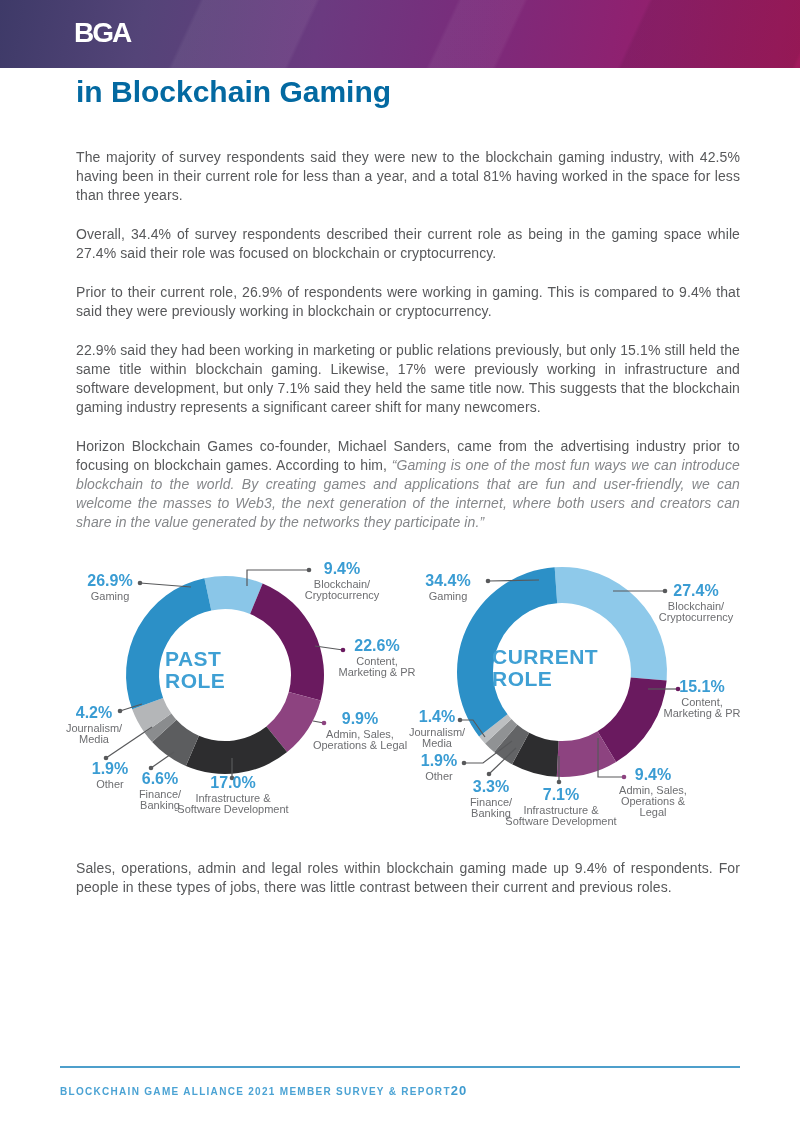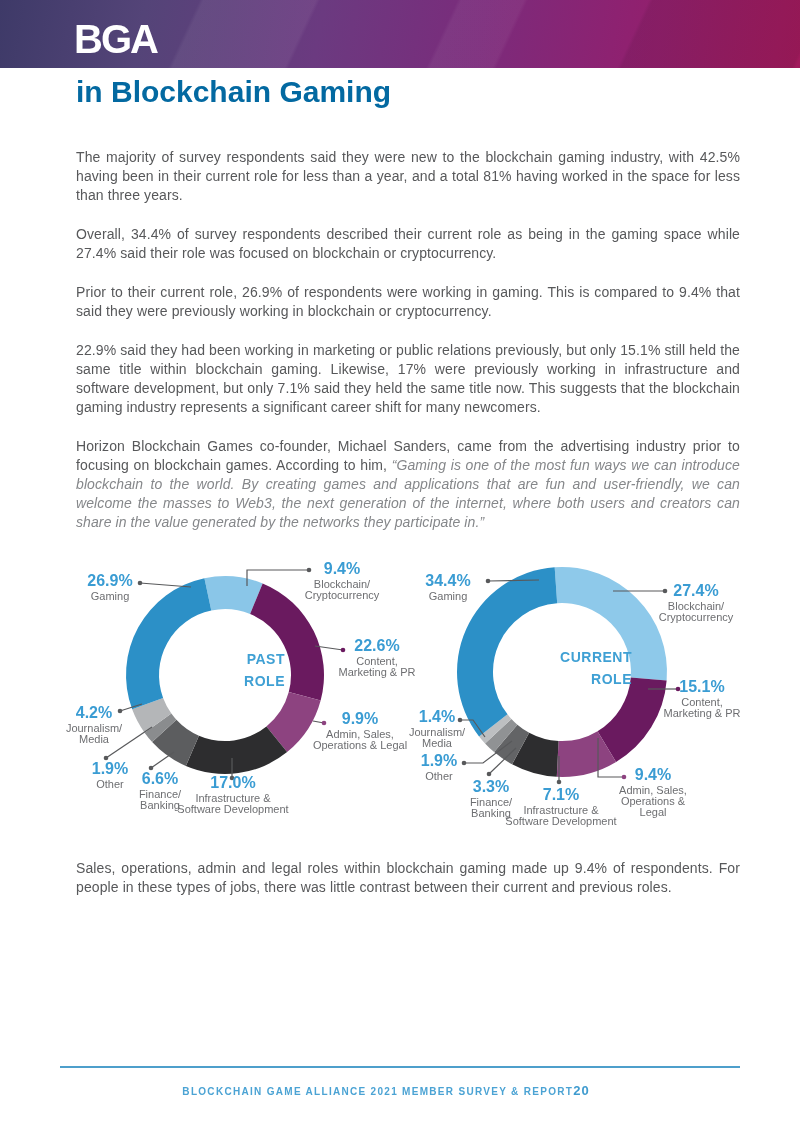--- a/index.html
+++ b/index.html
@@ -14,53 +14,53 @@
   }
   .header::before{
     content:"";position:absolute;inset:0;
     background:
       linear-gradient(115deg,transparent 24%,rgba(255,255,255,0.06) 24.5%,rgba(255,255,255,0.06) 38%,transparent 38.5%),
       linear-gradient(115deg,transparent 55%,rgba(255,255,255,0.05) 55.5%,rgba(255,255,255,0.05) 63%,transparent 63.5%),
       linear-gradient(115deg,transparent 78%,rgba(0,0,0,0.08) 78.5%,rgba(0,0,0,0.08) 99%,transparent 99.5%);
   }
   .logo{
     position:absolute;left:74px;top:17px;color:#ffffff;
-    font-size:40px;font-weight:bold;letter-spacing:-2px;
+    font-size:28px;font-weight:bold;letter-spacing:-2px;
   }
   
   .content{padding:0 60px 0 76px;}
   .title-line1{
     margin:38px 0 0 0;color:#3E9CCB;font-size:46px;line-height:46px;
     font-weight:bold;letter-spacing:-0.5px;
   }
   .title-line2{
     margin:8px 0 0 0;color:#0369a1;font-size:30px;line-height:32px;font-weight:bold;
   }
   .body-copy p{
     margin:0 0 20px 0;color:#57585A;font-size:14px;line-height:19px;
     text-align:justify;letter-spacing:0.1px;
   }
   .body-copy{margin-top:40px;width:664px;}
   .quote{color:#85878A;font-style:italic;}
   
   .charts{position:relative;width:680px;height:295px;margin-left:-16px;margin-top:4px;}
   .charts svg{position:absolute;left:0;top:0;}
   .donut-center{
-    position:absolute;text-align:right;color:#3FA0D4;font-weight:bold;
-    font-size:14px;line-height:22px;letter-spacing:0.5px;
+    position:absolute;text-align:left;color:#3FA0D4;font-weight:bold;
+    font-size:21px;line-height:22px;letter-spacing:0.5px;
   }
   .plabel{position:absolute;text-align:center;}
   .plabel .pct{color:#3A9CD3;font-size:16px;line-height:17px;font-weight:bold;}
   .plabel .sub{color:#6D6E71;font-size:11px;line-height:11px;margin-top:2px;}
   .plabel .sub span{display:block;}
   
   .footer-rule{position:absolute;left:60px;top:1066px;width:680px;height:2px;background:#4E9FCB;}
   .footer{
-    position:absolute;left:46px;top:1083px;width:680px;
-    display:flex;justify-content:center;align-items:baseline;
+    position:absolute;left:60px;top:1083px;width:680px;
+    display:flex;justify-content:flex-start;align-items:baseline;
   }
   .footer .report-title{
     color:#4BA3D4;font-size:10px;font-weight:bold;letter-spacing:1.3px;
   }
   .footer .page-num{color:#3F9BCF;font-size:13px;font-weight:bold;letter-spacing:1px;}
 </style>
 </head>
 <body>
 
 <div class="header">

